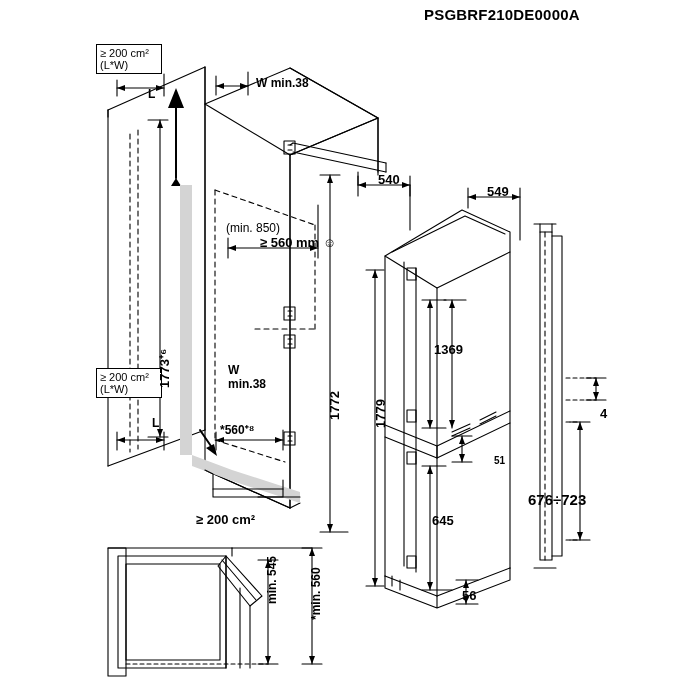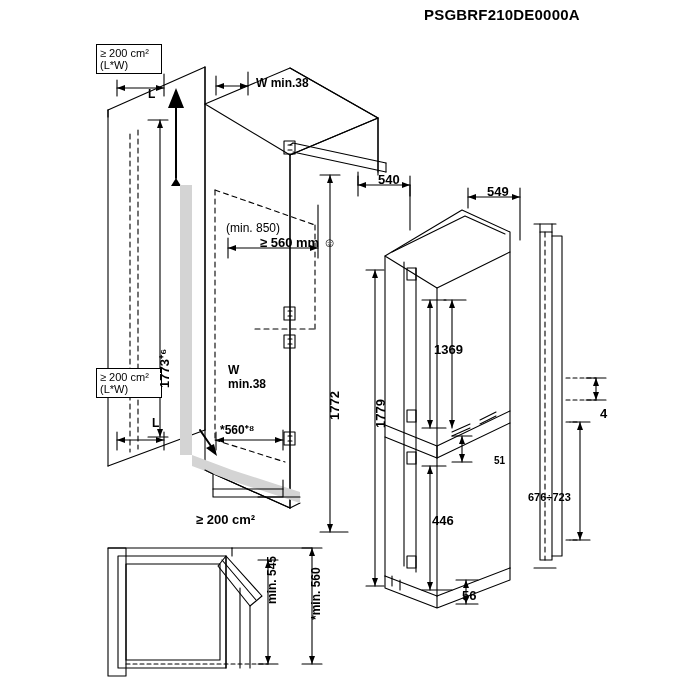--- a/index.html
+++ b/index.html
@@ -276,22 +276,22 @@
   <div class="lbl b" style="left:196px;top:513px;font-size:13px;">≥ 200 cm²</div>
 
   <div class="lbl b" style="left:378px;top:173px;font-size:13px;">540</div>
   <div class="lbl b" style="left:487px;top:185px;font-size:13px;">549</div>
 
   <div class="lbl b vert" style="left:328px;top:420px;font-size:13px;">1772</div>
   <div class="lbl b vert" style="left:374px;top:428px;font-size:13px;">1779</div>
 
   <div class="lbl b" style="left:434px;top:343px;font-size:13px;">1369</div>
   <div class="lbl b" style="left:450px;top:455px;font-size:10px;margin-left:44px;">51</div>
-  <div class="lbl b" style="left:432px;top:514px;font-size:13px;">446</div>
+  <div class="lbl b" style="left:432px;top:514px;font-size:13px;">645</div>
   <div class="lbl b" style="left:462px;top:589px;font-size:13px;">56</div>
 
   <div class="lbl b" style="left:600px;top:407px;font-size:13px;">4</div>
-  <div class="lbl b" style="left:528px;top:491px;font-size:11px;">676÷723</div>
+  <div class="lbl b" style="left:528px;top:491px;font-size:15px;">676÷723</div>
 
   <div class="lbl b vert" style="left:266px;top:604px;font-size:12px;">min. 545</div>
   <div class="lbl b vert" style="left:310px;top:620px;font-size:12px;">*min. 560</div>
 
 </div>
 
 </body></html>

